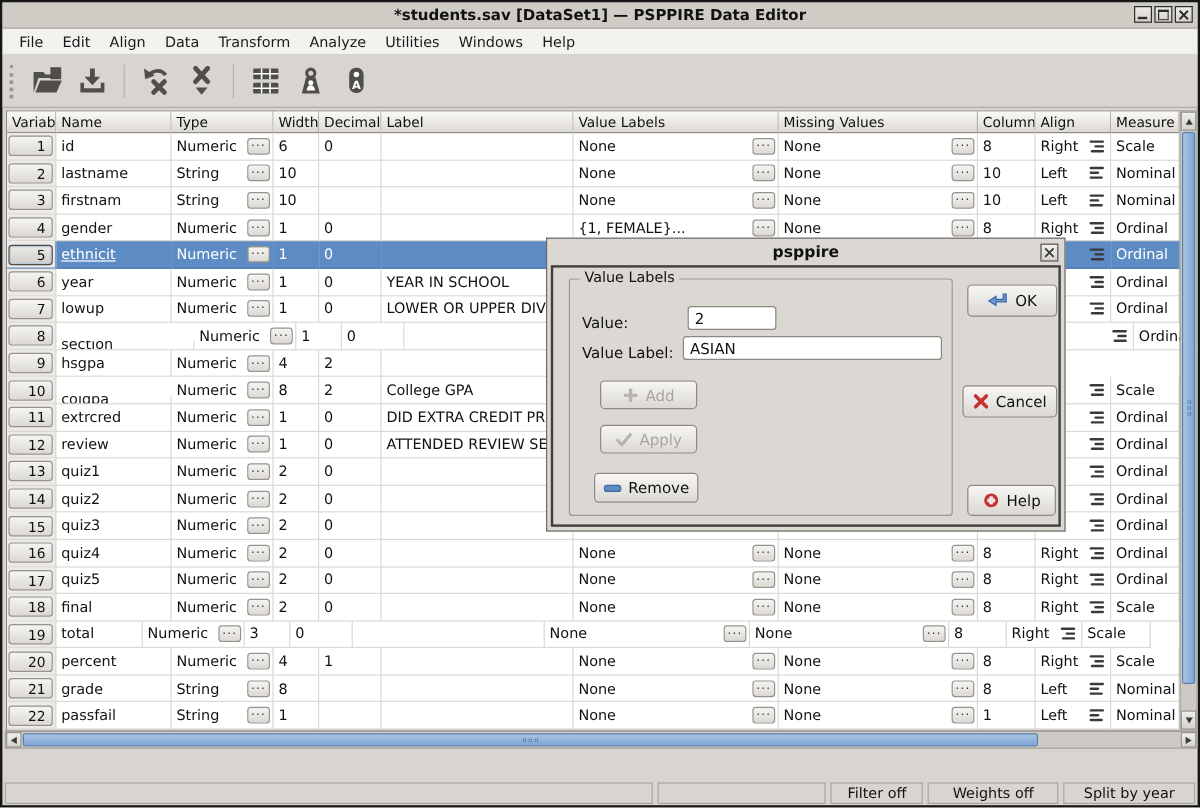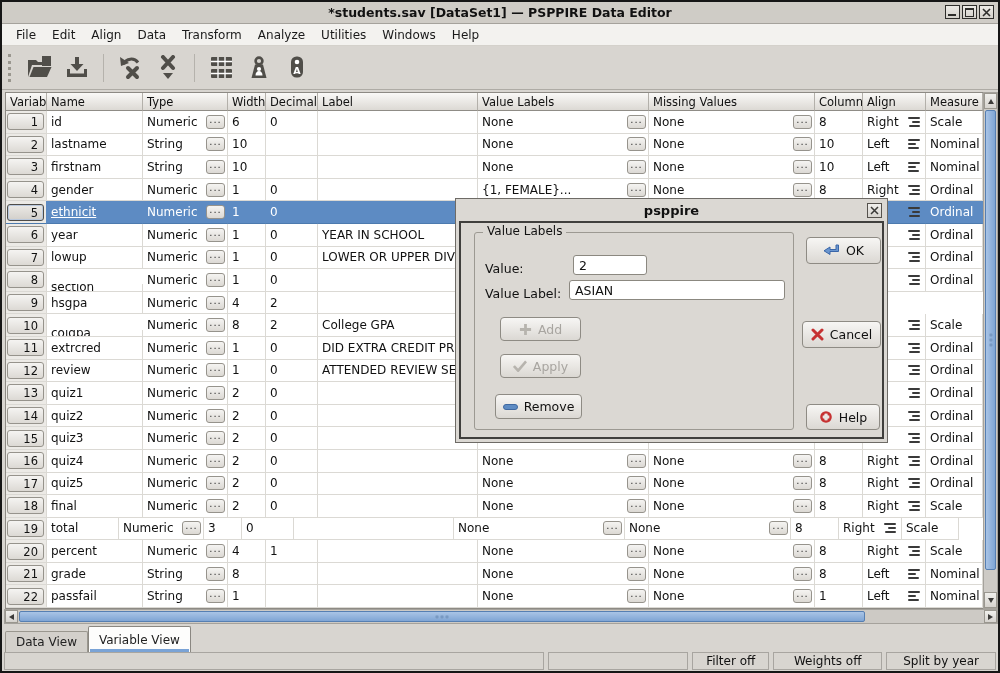--- a/index.html
+++ b/index.html
@@ -402,21 +402,21 @@
               <i></i>
               <i></i>
             </div>
           </div>
           <div class="c" style="width: 57px;">Ordinal</div>
         </div>
         <div class="grow">
           <div class="c rn" style="width: 41px;">
             <div class="rbtn">8</div>
           </div>
-          <div class="c" style="width: 96px; margin-top: 15px;">section</div>
+          <div class="c" style="width: 115px; margin-top: 15px;">section</div>
           <div class="c" style="width: 85px;">
             <div>Numeric</div>
             <div class="mini">...</div>
           </div>
           <div class="c" style="width: 38px;">1</div>
           <div class="c" style="width: 52px;">0</div>
           <div class="c" style="width: 160px;"></div>
           <div class="c" style="width: 171px;">
             <div></div>
           </div>
@@ -881,24 +881,20 @@
           <b></b>
           <b></b>
           <b></b>
         </div>
       </div>
     <div class="sbtn" style="right:0;top:0;width:13px;height:13px;">
         <div class="tri t-rt"></div>
       </div>
   </div>
 
-  <div class="tabs">
-    <div class="tab">Data View</div>
-    <div class="tab active">Variable View</div>
-  </div>
 
   <div class="statusbar">
     <div class="spanel" style="width:541px;"></div>
     <div class="spanel" style="width:140px;"></div>
     <div class="spanel" style="width:77px;">Filter off</div>
     <div class="spanel" style="width:109px;">Weights off</div>
     <div class="spanel" style="width:110px;">Split by year</div>
   </div>
 
   <div class="dialog">

